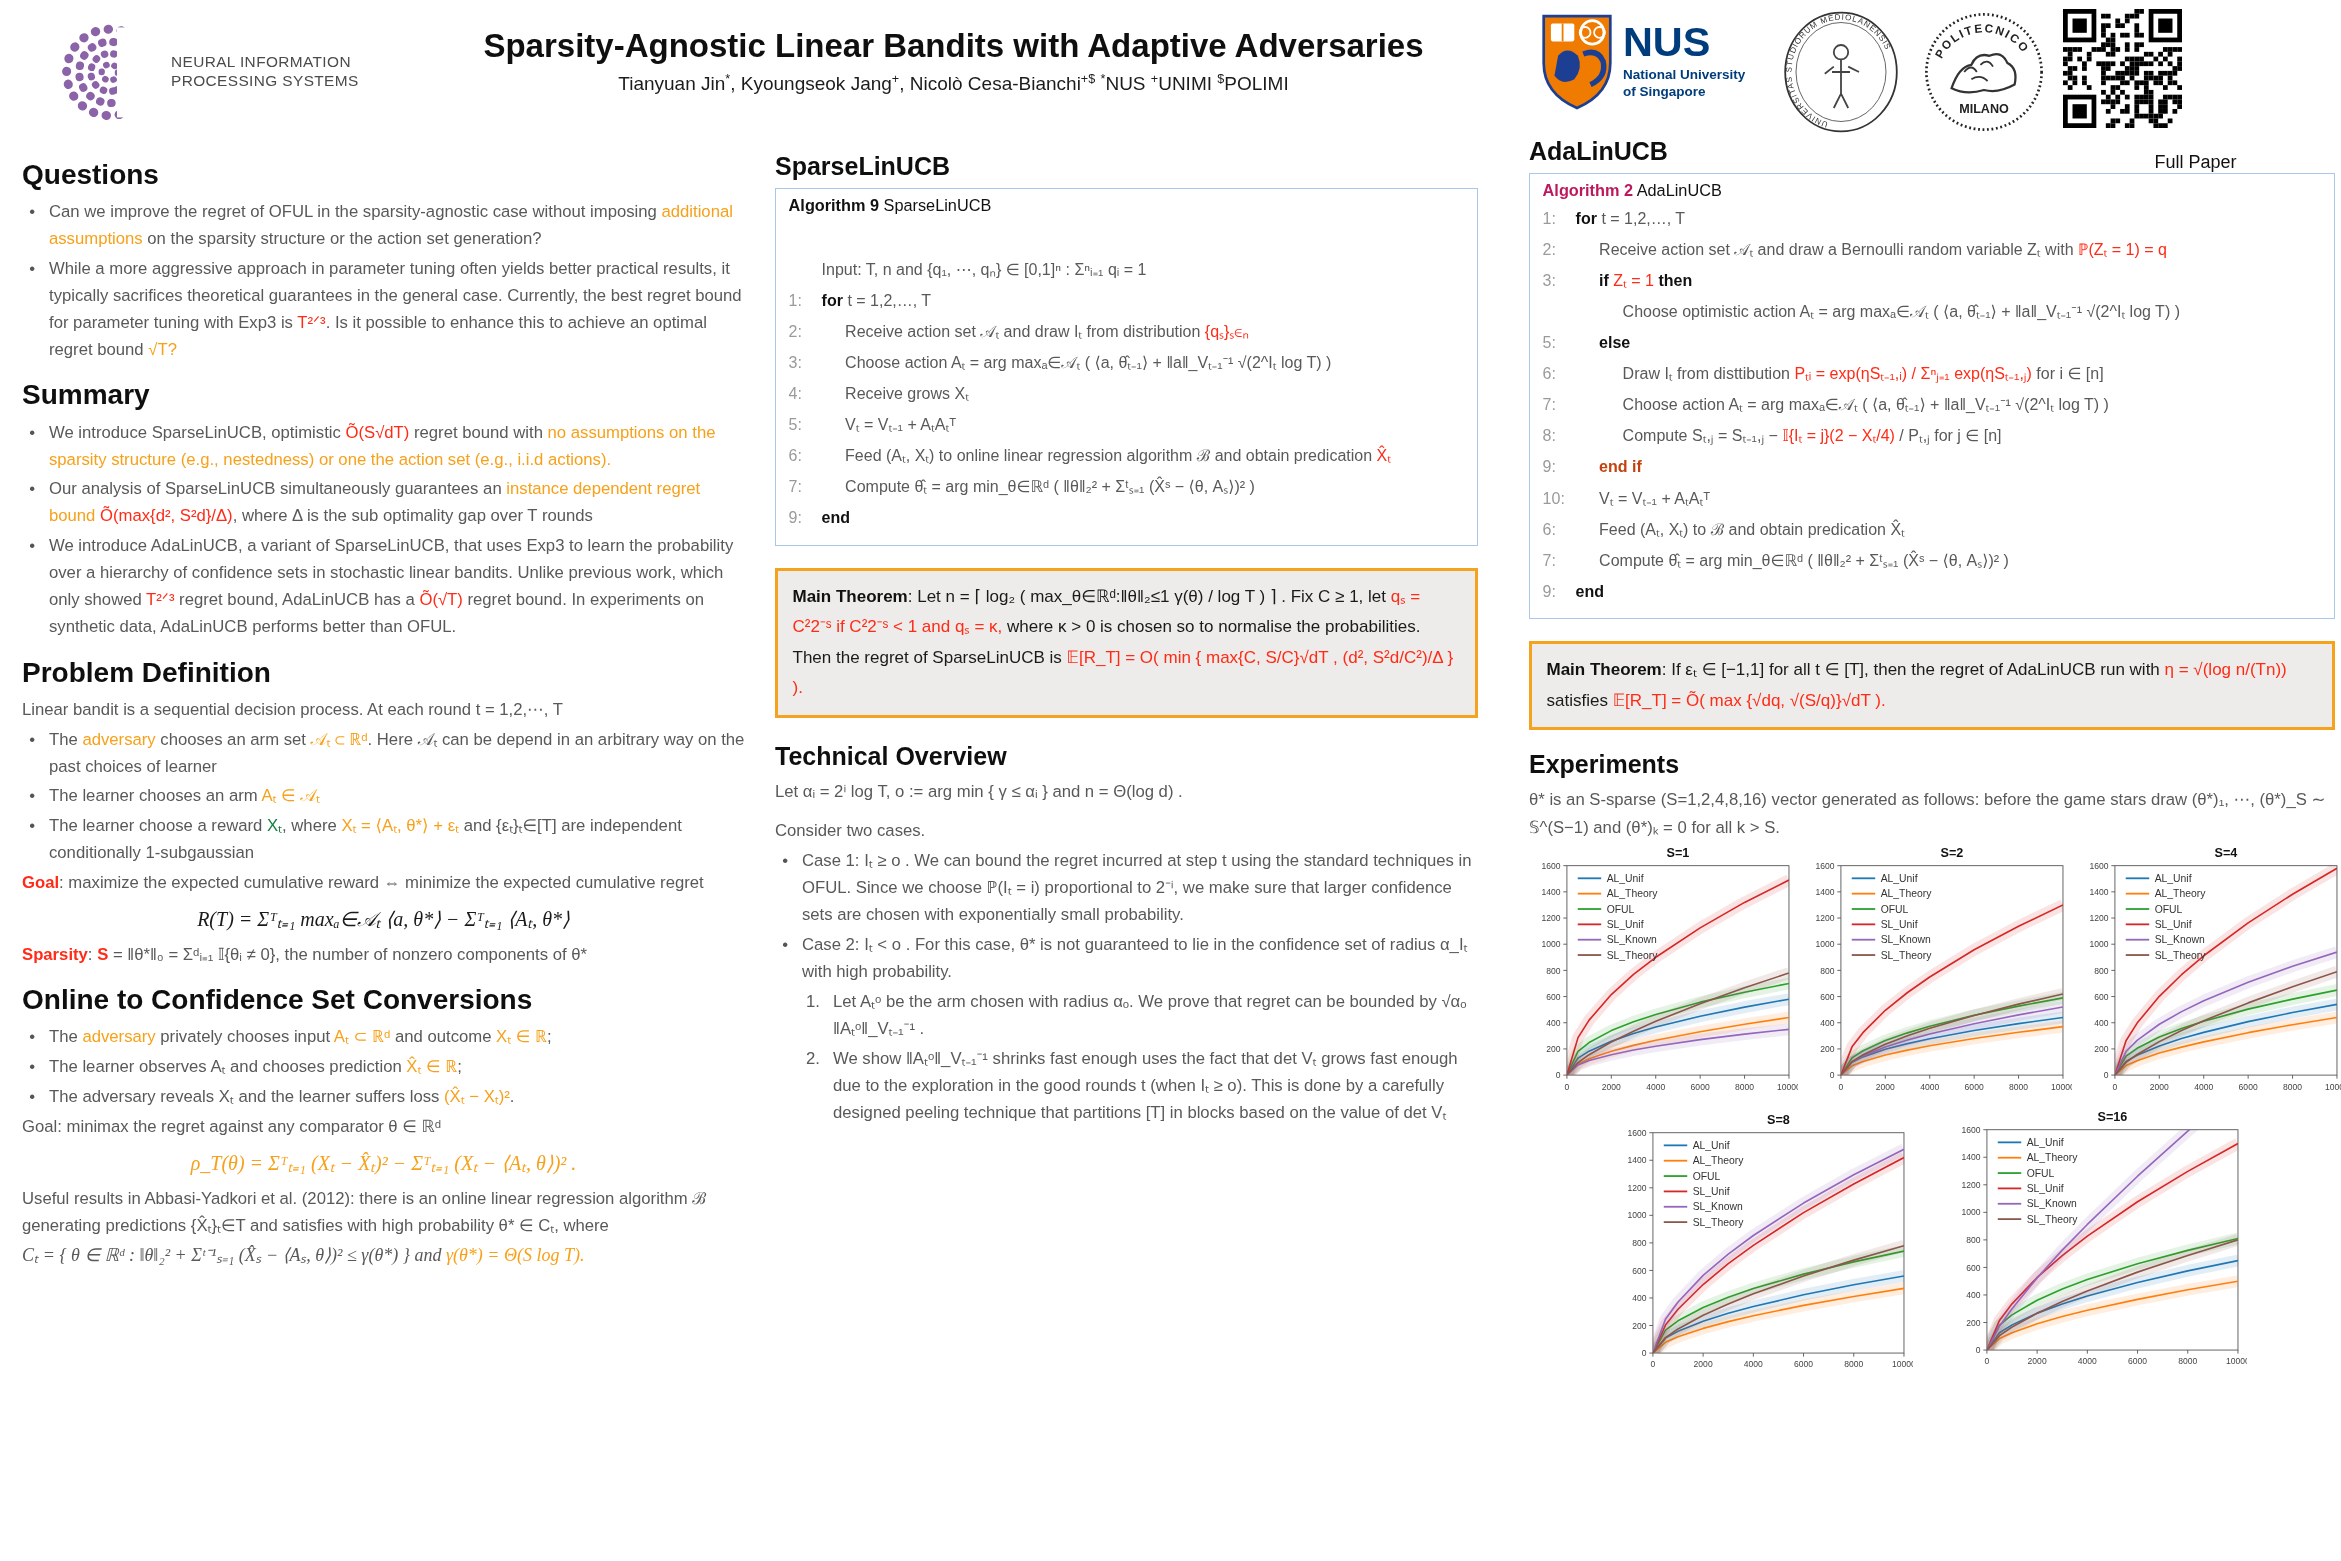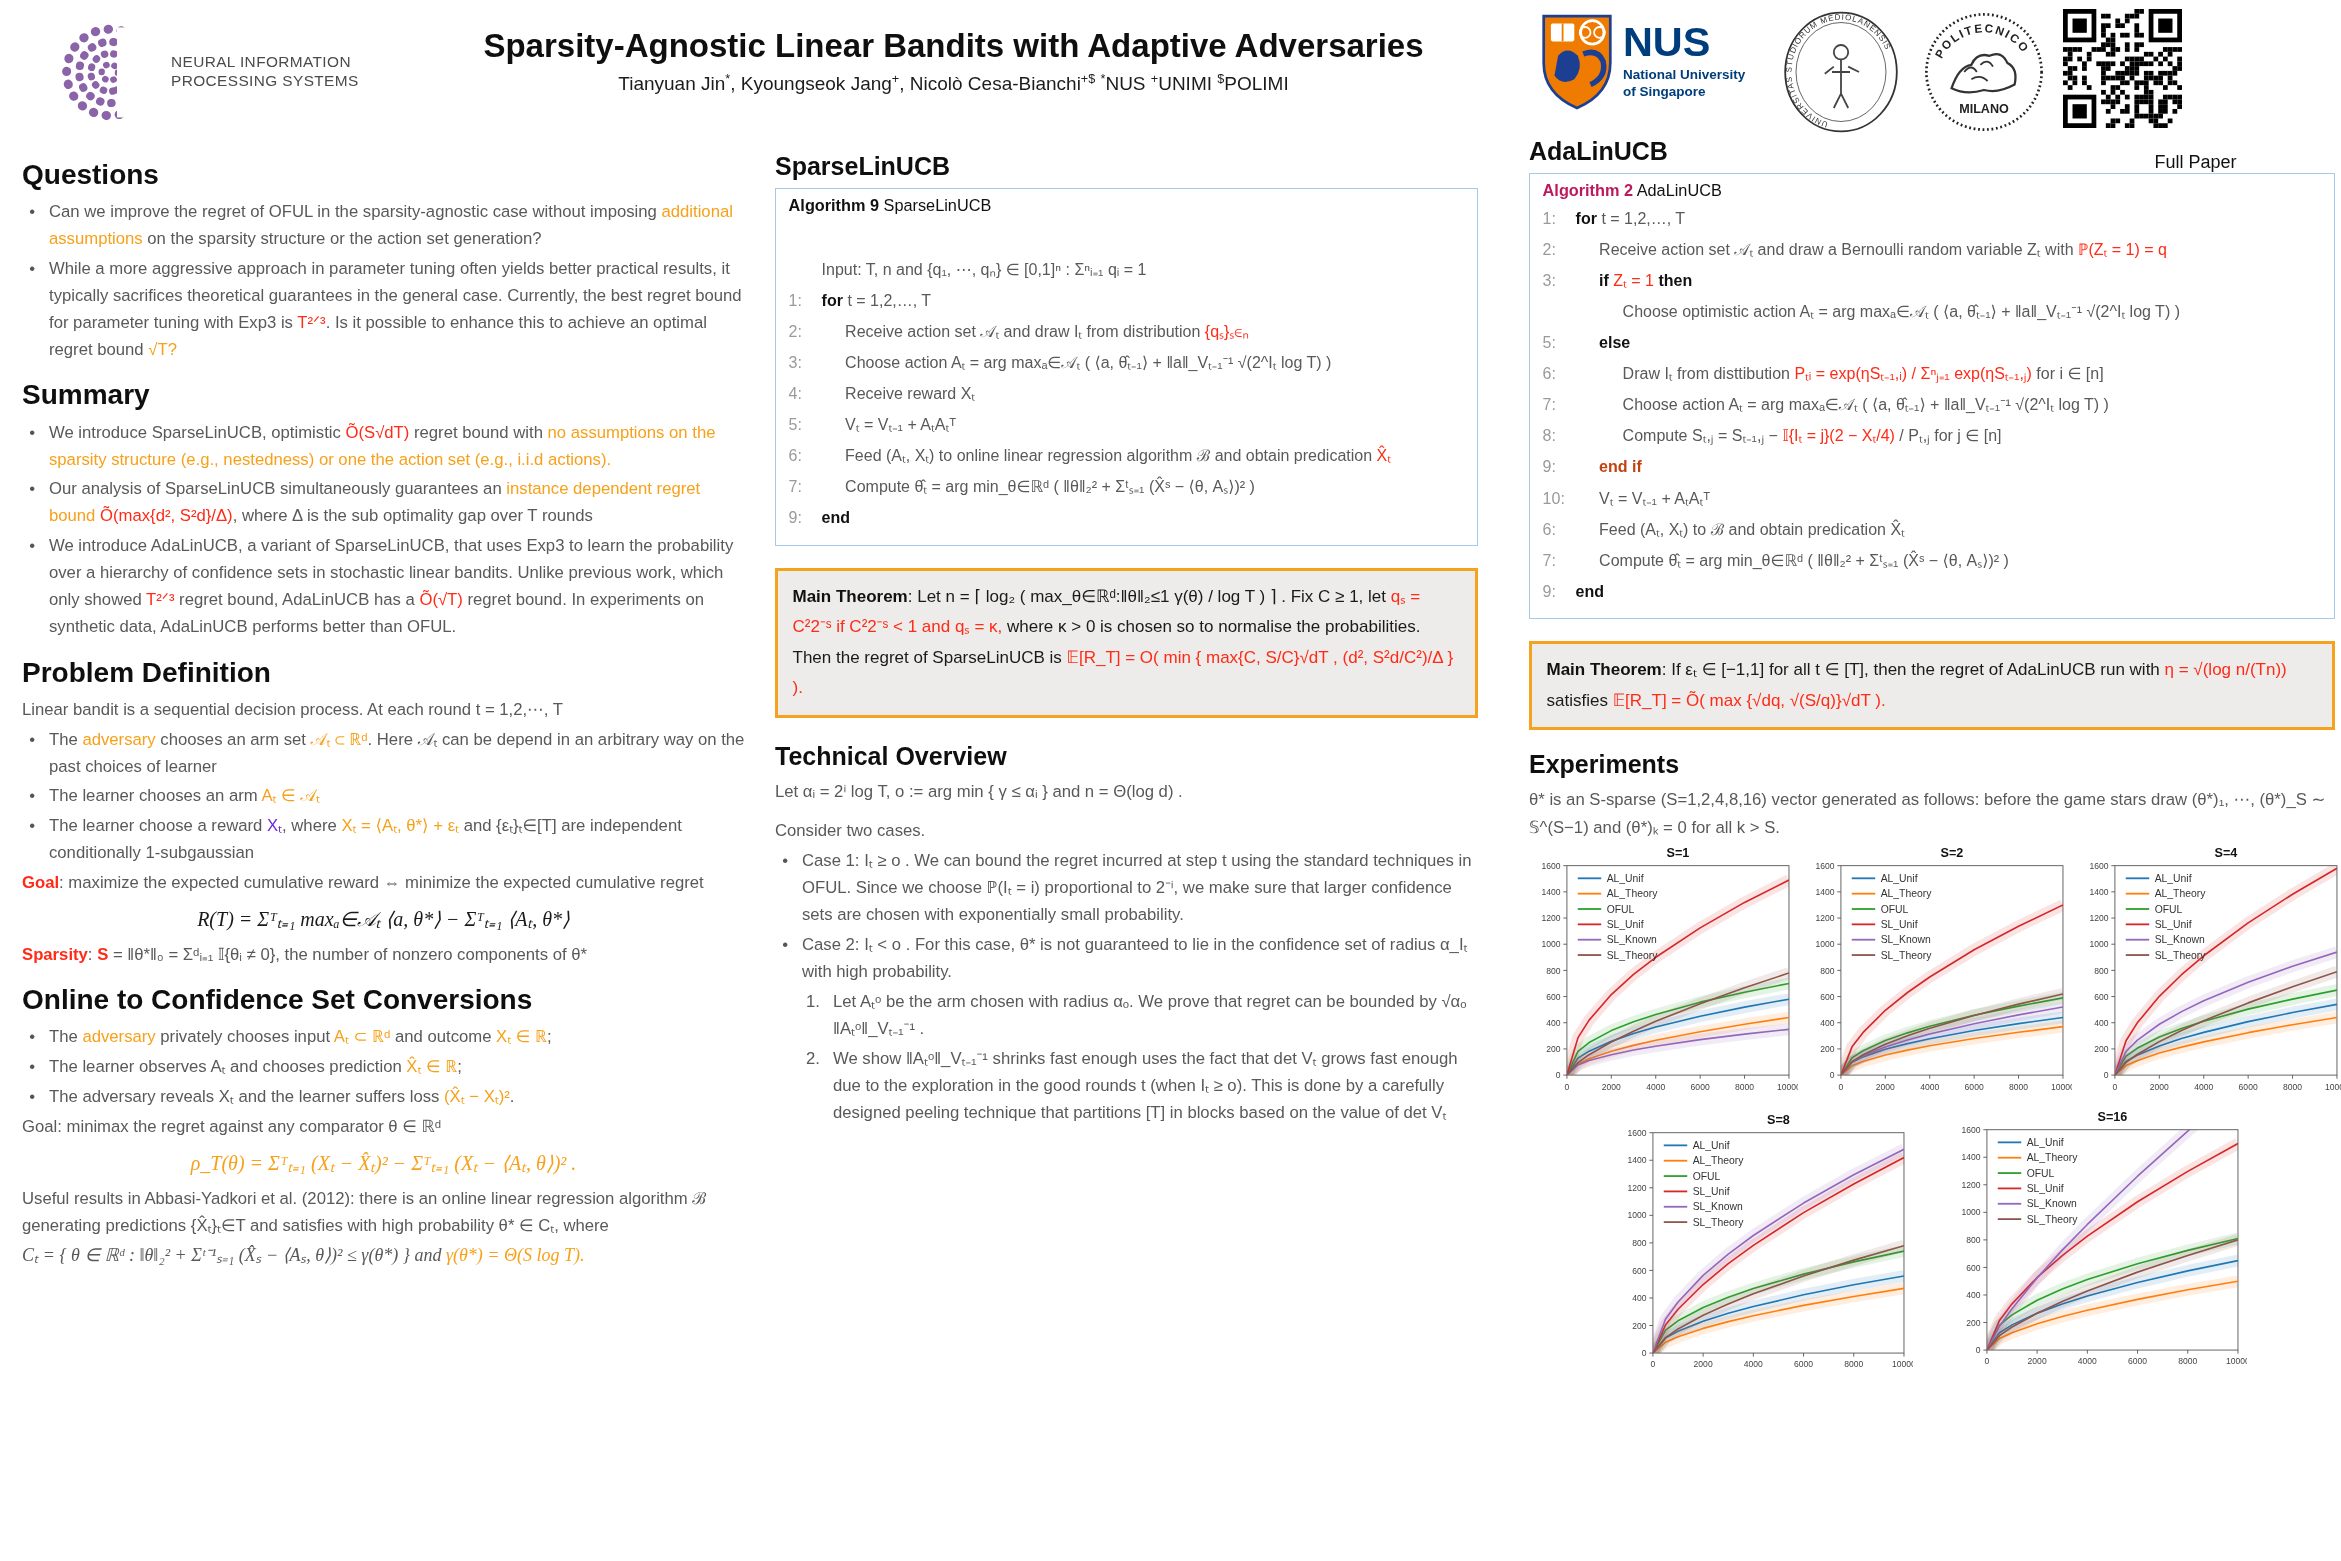--- a/index.html
+++ b/index.html
@@ -334,21 +334,21 @@
         <div class="bullet"><span>We introduce SparseLinUCB, optimistic </span><span style="color: rgb(255, 43, 23);">Õ(S√dT)</span><span> regret bound with </span><span style="color: rgb(247, 161, 26);">no assumptions on the sparsity structure (e.g., nestedness) or one the action set (e.g., i.i.d actions).</span></div>
         <div class="bullet"><span>Our analysis of SparseLinUCB simultaneously guarantees an </span><span style="color: rgb(247, 161, 26);">instance dependent regret bound </span><span style="color: rgb(255, 43, 23);">Õ(max{d², S²d}/Δ)</span><span>, where Δ is the sub optimality gap over T rounds</span></div>
         <div class="bullet"><span>We introduce AdaLinUCB, a variant of SparseLinUCB, that uses Exp3 to learn the probability over a hierarchy of confidence sets in stochastic linear bandits. Unlike previous work, which only showed </span><span style="color: rgb(255, 43, 23);">T²ᐟ³</span><span> regret bound, AdaLinUCB has a </span><span style="color: rgb(255, 43, 23);">Õ(√T)</span><span> regret bound. In experiments on synthetic data, AdaLinUCB performs better than OFUL.</span></div>
       </div>
 
     <div class="sec-h">Problem Definition</div>
     <div class="line">Linear bandit is a sequential decision process. At each round t = 1,2,⋯, T</div>
     <div>
         <div class="bullet"><span>The </span><span style="color: rgb(247, 161, 26);">adversary</span><span> chooses an arm set </span><span style="color: rgb(247, 161, 26);">𝒜ₜ ⊂ ℝᵈ</span><span>. Here 𝒜ₜ can be depend in an arbitrary way on the past choices of learner</span></div>
         <div class="bullet"><span>The learner chooses an arm </span><span style="color: rgb(247, 161, 26);">Aₜ ∈ 𝒜ₜ</span></div>
-        <div class="bullet"><span>The learner choose a reward </span><span style="color: #6d28d9;">Xₜ</span><span>, where </span><span style="color: rgb(247, 161, 26);">Xₜ = ⟨Aₜ, θ*⟩ + εₜ</span><span> and {εₜ}ₜ∈[T] are independent conditionally 1-subgaussian</span></div>
+        <div class="bullet"><span>The learner choose a reward </span><span style="color: #15803d;">Xₜ</span><span>, where </span><span style="color: rgb(247, 161, 26);">Xₜ = ⟨Aₜ, θ*⟩ + εₜ</span><span> and {εₜ}ₜ∈[T] are independent conditionally 1-subgaussian</span></div>
       </div>
     <div class="line"><span style="color: rgb(255, 43, 23); font-weight: bold;">Goal</span><span>: maximize the expected cumulative reward ⇔ minimize the expected cumulative regret</span></div>
     <div class="formula">R(T) = Σᵀₜ₌₁ maxₐ∈𝒜ₜ ⟨a, θ*⟩ − Σᵀₜ₌₁ ⟨Aₜ, θ*⟩</div>
     <div class="line"><span style="color: rgb(255, 43, 23); font-weight: bold;">Sparsity</span><span>: </span><span style="color: rgb(255, 43, 23); font-weight: bold;">S</span><span> = ‖θ*‖₀ = Σᵈᵢ₌₁ 𝕀{θᵢ ≠ 0}, the number of nonzero components of θ*</span></div>
 
     <div class="sec-h">Online to Confidence Set Conversions</div>
     <div>
         <div class="bullet"><span>The </span><span style="color: rgb(247, 161, 26);">adversary</span><span> privately chooses input </span><span style="color: rgb(247, 161, 26);">Aₜ ⊂ ℝᵈ</span><span> and outcome </span><span style="color: rgb(247, 161, 26);">Xₜ ∈ ℝ</span><span>;</span></div>
         <div class="bullet"><span>The learner observes Aₜ and chooses prediction </span><span style="color: rgb(247, 161, 26);">X̂ₜ ∈ ℝ</span><span>;</span></div>
         <div class="bullet"><span>The adversary reveals Xₜ and the learner suffers loss </span><span style="color: rgb(247, 161, 26);">(X̂ₜ − Xₜ)²</span><span>.</span></div>
@@ -375,21 +375,21 @@
           <div class="alg-line">
             <span class="alg-num">2:</span>
             <span style="padding-left: 23.5px;"><span>Receive action set 𝒜ₜ and draw Iₜ from distribution </span><span style="color: rgb(255, 43, 23);">{qₛ}ₛ∈ₙ</span></span>
           </div>
           <div class="alg-line">
             <span class="alg-num">3:</span>
             <span style="padding-left: 23.5px;"><span>Choose action Aₜ = arg maxₐ∈𝒜ₜ ( ⟨a, θ̂ₜ₋₁⟩ + ‖a‖_Vₜ₋₁⁻¹ √(2^Iₜ log T) )</span></span>
           </div>
           <div class="alg-line">
             <span class="alg-num">4:</span>
-            <span style="padding-left: 23.5px;"><span>Receive reward Xₜ</span></span>
+            <span style="padding-left: 23.5px;"><span>Receive grows Xₜ</span></span>
           </div>
           <div class="alg-line">
             <span class="alg-num">5:</span>
             <span style="padding-left: 23.5px;"><span>Vₜ = Vₜ₋₁ + AₜAₜᵀ</span></span>
           </div>
           <div class="alg-line">
             <span class="alg-num">6:</span>
             <span style="padding-left: 23.5px;"><span>Feed (Aₜ, Xₜ) to online linear regression algorithm ℬ and obtain predication </span><span style="color: rgb(255, 43, 23);">X̂ₜ</span></span>
           </div>
           <div class="alg-line">

